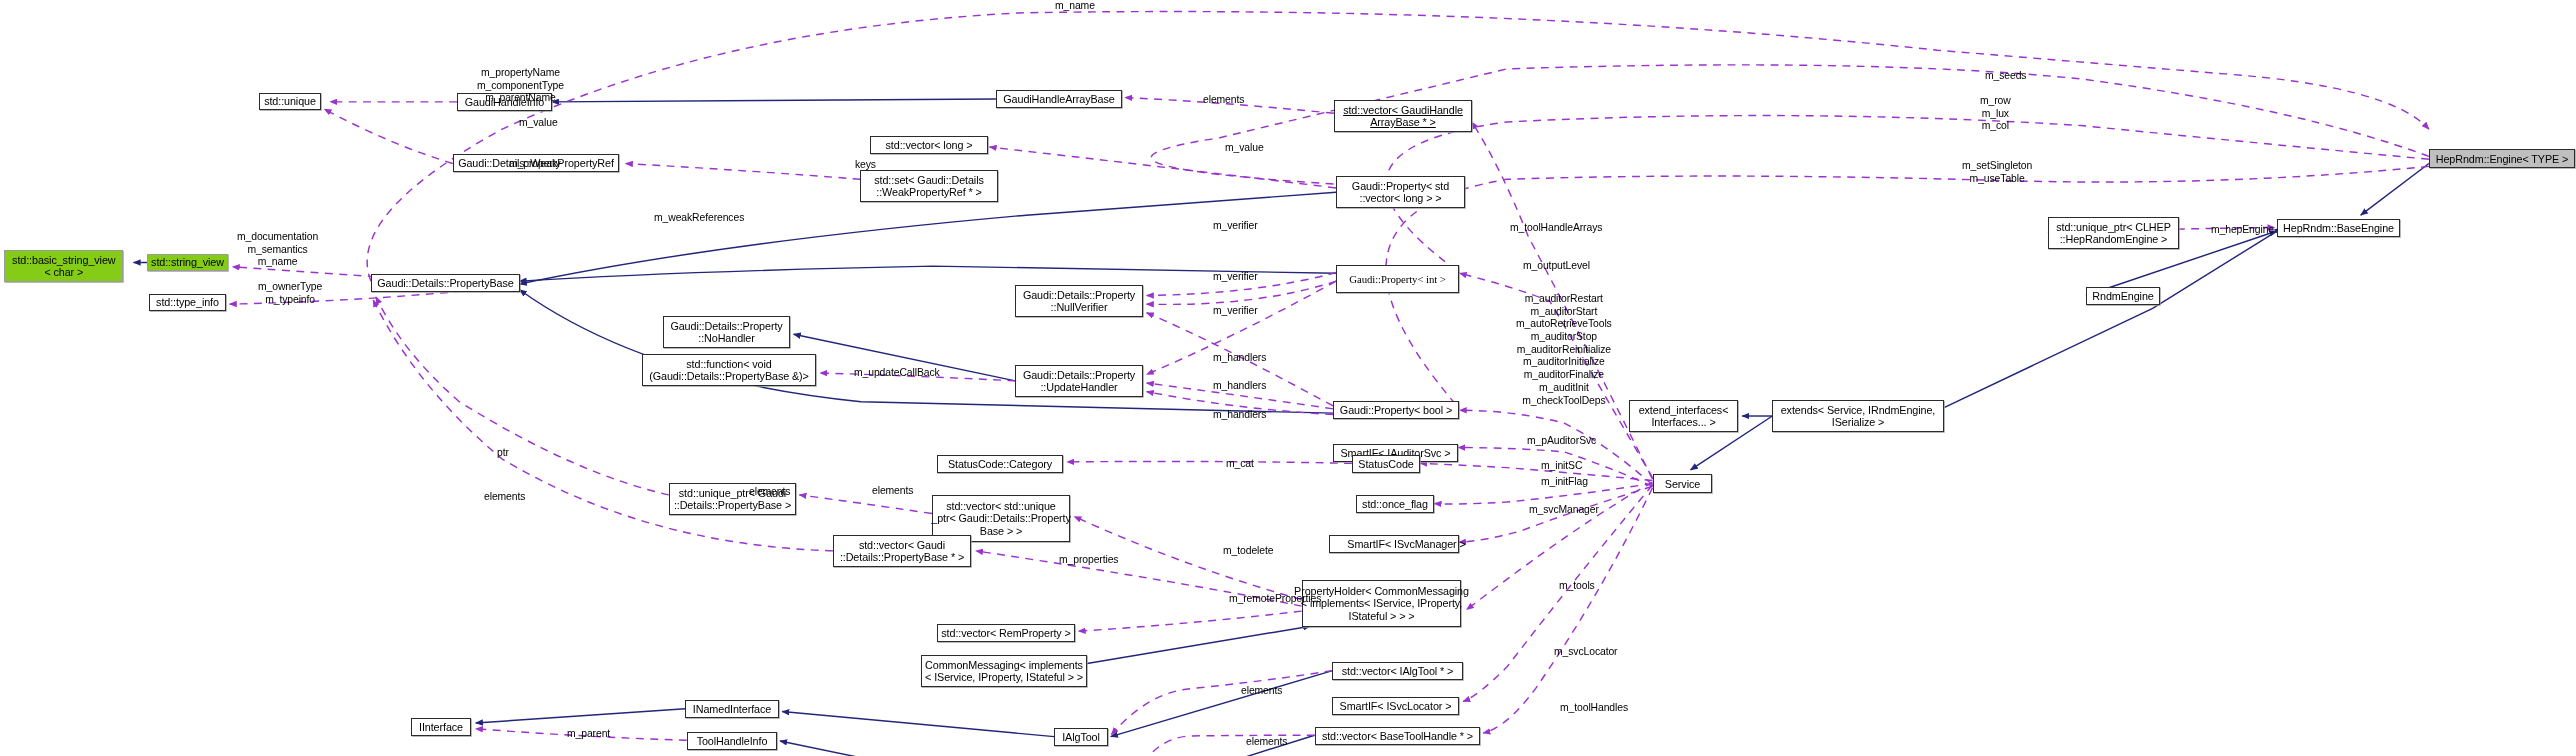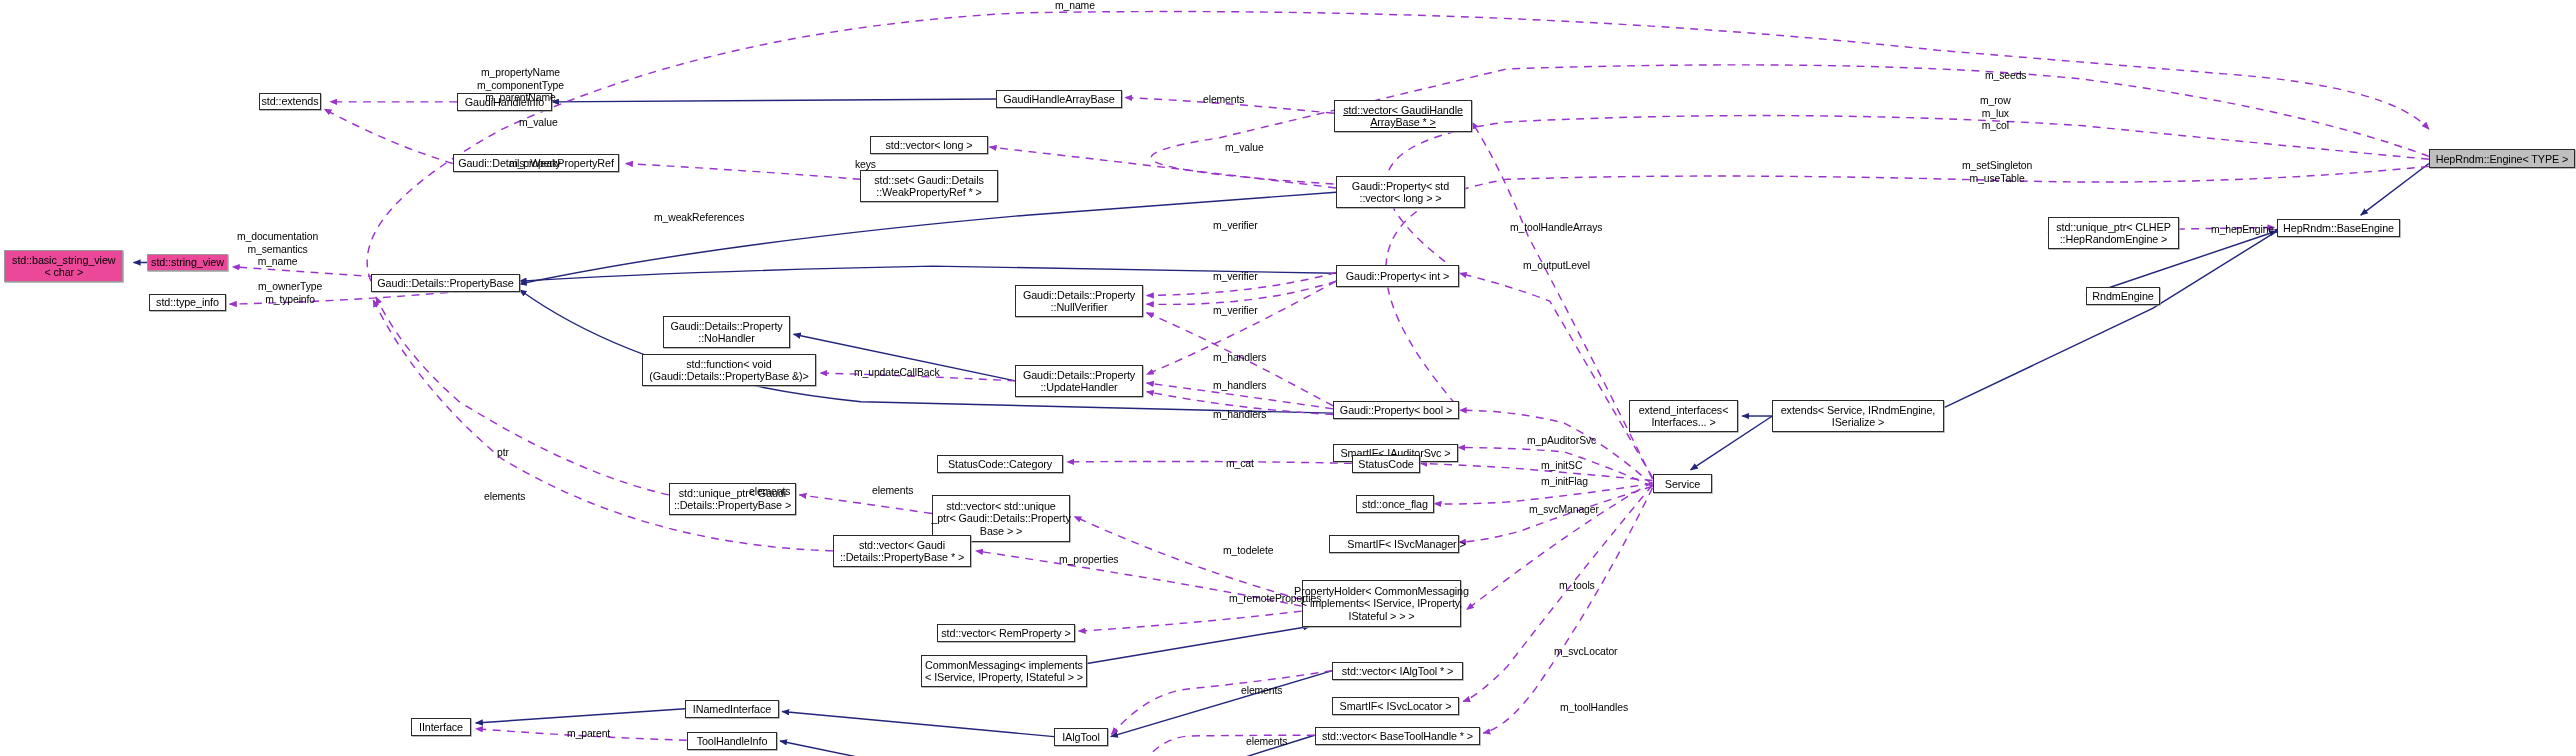--- a/index.html
+++ b/index.html
@@ -16,21 +16,21 @@
     align-items:center;
     justify-content:center;
     text-align:center;
     font-size:10.8px;
     line-height:1.12;
     white-space:pre;
     letter-spacing:-0.1px;
     box-shadow:0.7px 0.7px 0 0 #9a9a9a;
   }
   .node.root{background:#bfbfbf;border-color:#2b2b2b;}
-  .node.light{border-color:#9b9b9b;background:#ec4899;}
+  .node.light{border-color:#9b9b9b;background:#84cc16;}
   .edgelabel{
     position:absolute;
     color:#000000;
     font-size:10.4px;
     line-height:1.22;
     white-space:pre;
     letter-spacing:-0.1px;
     text-align:center;
   }
 </style>
@@ -109,21 +109,21 @@
       <path d="M2303,670 Q2200,660 2100,652 Q2030,648 1979,646"></path>
       <path d="M2303,674 Q2200,690 2100,700 Q2030,704 1999,702"></path>
       <path d="M2303,678 Q2200,710 2120,740 Q2070,754 2033,756"></path>
     </g>
   </svg>
 
 <div class="node light" style="left: 4.3px; top: 250px; width: 119px; height: 32px;">std::basic_string_view
 &lt; char &gt;</div>
     <div class="node light" style="left: 147px; top: 254px; width: 81px; height: 17px;">std::string_view</div>
     <div class="node" style="left: 149px; top: 294px; width: 77px; height: 17px;">std::type_info</div>
-    <div class="node" style="left: 259px; top: 93px; width: 62px; height: 17px;">std::extends</div>
+    <div class="node" style="left: 259px; top: 93px; width: 62px; height: 17px;">std::unique</div>
     <div class="node" style="left: 371px; top: 274px; width: 149px; height: 18px;">Gaudi::Details::PropertyBase</div>
     <div class="node" style="left: 453px; top: 154px; width: 166px; height: 18px;">Gaudi::Details::WeakPropertyRef</div>
     <div class="node" style="left: 457px; top: 93px; width: 95px; height: 18px;">GaudiHandleInfo</div>
     <div class="node" style="left: 663px; top: 316px; width: 127px; height: 32px;">Gaudi::Details::Property
 ::NoHandler</div>
     <div class="node" style="left: 642px; top: 354px; width: 174px; height: 32px;">std::function&lt; void
 (Gaudi::Details::PropertyBase &amp;)&gt;</div>
     <div class="node" style="left: 860px; top: 170px; width: 138px; height: 32px;">std::set&lt; Gaudi::Details
 ::WeakPropertyRef * &gt;</div>
     <div class="node" style="left: 870px; top: 136px; width: 118px; height: 18px;">std::vector&lt; long &gt;</div>
@@ -140,21 +140,21 @@
 ::Details::PropertyBase * &gt;</div>
     <div class="node" style="left: 937px; top: 624px; width: 138px; height: 18px;">std::vector&lt; RemProperty &gt;</div>
     <div class="node" style="left: 921px; top: 655px; width: 166px; height: 32px;">CommonMessaging&lt; implements
 &lt; IService, IProperty, IStateful &gt; &gt;</div>
     <div class="node" style="left: 669px; top: 483px; width: 127px; height: 32px;">std::unique_ptr&lt; Gaudi
 ::Details::PropertyBase &gt;</div>
     <div class="node" style="left: 1334px; top: 100px; width: 138px; height: 32px; text-decoration: underline;">std::vector&lt; GaudiHandle
 ArrayBase * &gt;</div>
     <div class="node" style="left: 1336px; top: 176px; width: 129px; height: 32px;">Gaudi::Property&lt; std
 ::vector&lt; long &gt; &gt;</div>
-    <div class="node" style="left: 1336px; top: 265px; width: 123px; height: 22px;">Gaudi::Property&lt; int &gt;</div>
+    <div class="node" style="left: 1336px; top: 265px; width: 123px; height: 28px; font-family: Liberation Serif, serif;">Gaudi::Property&lt; int &gt;</div>
     <div class="node" style="left: 1333px; top: 401px; width: 126px; height: 18px;">Gaudi::Property&lt; bool &gt;</div>
     <div class="node" style="left: 1333px; top: 444px; width: 125px; height: 18px;">SmartIF&lt; IAuditorSvc &gt;</div>
     <div class="node" style="left: 1352px; top: 455px; width: 68px; height: 18px;">StatusCode</div>
     <div class="node" style="left: 1356px; top: 495px; width: 78px; height: 18px;">std::once_flag</div>
     <div class="node" style="left: 1329px; top: 535px; width: 130px; height: 18px; padding-left: 25px;">SmartIF&lt; ISvcManager &gt;</div>
     <div class="node" style="left: 1302px; top: 580px; width: 159px; height: 47px;">PropertyHolder&lt; CommonMessaging
 &lt; implements&lt; IService, IProperty,
 IStateful &gt; &gt; &gt;</div>
     <div class="node" style="left: 1332px; top: 662px; width: 131px; height: 18px;">std::vector&lt; IAlgTool * &gt;</div>
     <div class="node" style="left: 1332px; top: 697px; width: 127px; height: 18px;">SmartIF&lt; ISvcLocator &gt;</div>
@@ -190,20 +190,29 @@
     <div class="edgelabel" style="left: 654px; top: 212px;">m_weakReferences</div>
     <div class="edgelabel" style="left: 1213px; top: 220px;">m_verifier</div>
     <div class="edgelabel" style="left: 1213px; top: 271px;">m_verifier</div>
     <div class="edgelabel" style="left: 1213px; top: 305px;">m_verifier</div>
     <div class="edgelabel" style="left: 1213px; top: 352px;">m_handlers</div>
     <div class="edgelabel" style="left: 1213px; top: 380px;">m_handlers</div>
     <div class="edgelabel" style="left: 1213px; top: 409px;">m_handlers</div>
     <div class="edgelabel" style="left: 854px; top: 367px;">m_updateCallBack</div>
     <div class="edgelabel" style="left: 1510px; top: 222px;">m_toolHandleArrays</div>
     <div class="edgelabel" style="left: 1523px; top: 260px;">m_outputLevel</div>
+    <div class="edgelabel" style="left: 1516px; top: 293px;">m_auditorRestart
+m_auditorStart
+m_autoRetrieveTools
+m_auditorStop
+m_auditorReinitialize
+m_auditorInitialize
+m_auditorFinalize
+m_auditInit
+m_checkToolDeps</div>
     <div class="edgelabel" style="left: 1527px; top: 435px;">m_pAuditorSvc</div>
     <div class="edgelabel" style="left: 1541px; top: 460px;">m_initSC</div>
     <div class="edgelabel" style="left: 1541px; top: 476px;">m_initFlag</div>
     <div class="edgelabel" style="left: 1529px; top: 504px;">m_svcManager</div>
     <div class="edgelabel" style="left: 1226px; top: 458px;">m_cat</div>
     <div class="edgelabel" style="left: 872px; top: 485px;">elements</div>
     <div class="edgelabel" style="left: 497px; top: 447px;">ptr</div>
     <div class="edgelabel" style="left: 484px; top: 491px;">elements</div>
     <div class="edgelabel" style="left: 749px; top: 486px;">elements</div>
     <div class="edgelabel" style="left: 1223px; top: 525px; margin-top: 20px;">m_todelete</div>

